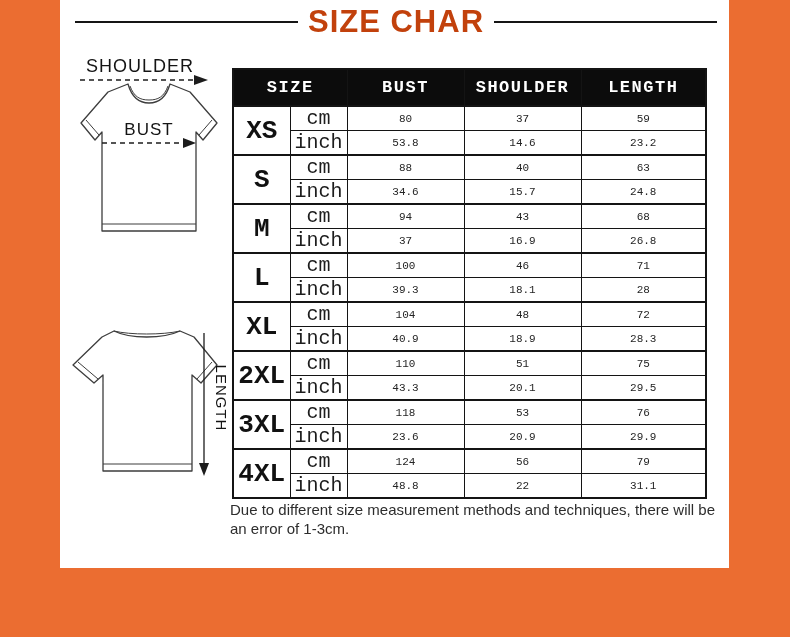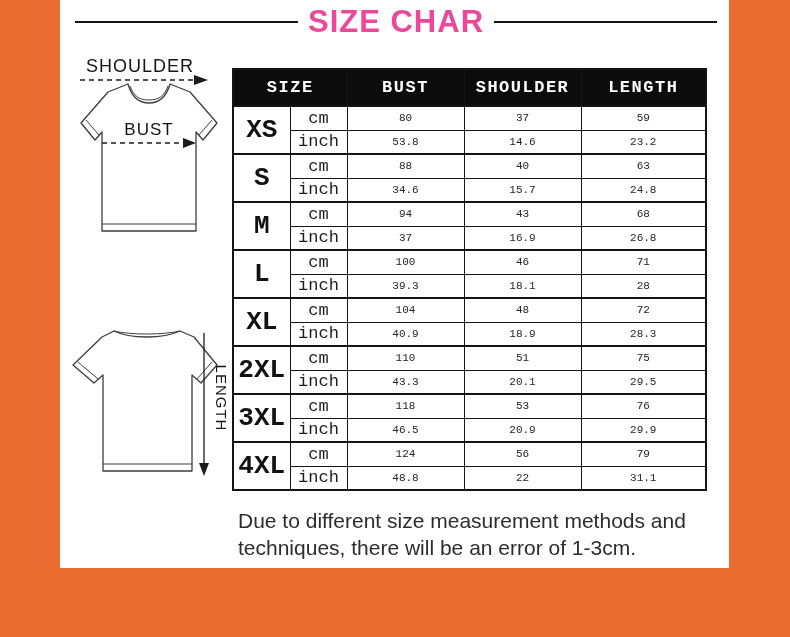--- a/index.html
+++ b/index.html
@@ -14,21 +14,21 @@
     background:#ffffff;
   }
   
   .title-row{
     position:absolute;left:15px;top:4px;width:642px;height:36px;
     display:flex;align-items:center;
   }
   .t-line{flex:1;height:2px;background:#151515;}
   .page-title{
     margin:0 10px;font-size:31px;font-weight:bold;letter-spacing:1px;
-    color:#ec4899;white-space:nowrap;
+    color:#c2410c;white-space:nowrap;
   }
   
   .diagram{position:absolute;}
   .diagram-front{left:8px;top:53px;width:162px;height:192px;}
   .diagram-back{left:8px;top:323px;width:165px;height:190px;}
   .diagram svg{display:block;}
   .tee{fill:#ffffff;stroke:#3d3d3d;stroke-width:1.3;stroke-linejoin:round;}
   .tee-thin{fill:none;stroke:#3d3d3d;stroke-width:1;}
   .meas-text{font-family:"Liberation Sans",sans-serif;fill:#141414;}
   .dash{stroke:#1c1c1c;stroke-width:1.4;stroke-dasharray:5 4;fill:none;}
@@ -49,26 +49,26 @@
   .size-table th,.size-table td{
     border:1px solid #141414;text-align:center;vertical-align:middle;padding:0;
   }
   .size-table thead th{
     background:#0c0c0c;color:#ffffff;font-size:17px;font-weight:bold;
     letter-spacing:1.5px;height:35px;
   }
   .size-table tbody tr{height:24px;}
   .size-table tr.group-start td{border-top:2px solid #141414;margin-top:8px;}
   td.size-cell{font-size:26px;font-weight:bold;color:#111;}
-  td.unit-cell{font-size:17px;color:#1d1d1d;}
+  td.unit-cell{font-size:20px;color:#1d1d1d;}
   td.val{font-size:11px;color:#242424;}
   
   .note{
     position:absolute;left:170px;top:500px;width:488px;
-    margin:8px;font-size:21px;line-height:1.28;color:#2d2d2d;
+    margin:0;font-size:15px;line-height:1.28;color:#2d2d2d;
   }
 </style>
 </head>
 <body>
 
 <div class="canvas">
   <div class="content">
 
     <div class="title-row">
       <span class="t-line"></span>
@@ -220,21 +220,21 @@
 
         <tr class="group-start">
           <td class="size-cell" rowspan="2">3XL</td>
           <td class="unit-cell">cm</td>
           <td class="val">118</td>
           <td class="val">53</td>
           <td class="val">76</td>
         </tr>
         <tr>
           <td class="unit-cell">inch</td>
-          <td class="val">46.5</td>
+          <td class="val">23.6</td>
           <td class="val">20.9</td>
           <td class="val">29.9</td>
         </tr>
 
         <tr class="group-start">
           <td class="size-cell" rowspan="2">4XL</td>
           <td class="unit-cell">cm</td>
           <td class="val">124</td>
           <td class="val">56</td>
           <td class="val">79</td>

